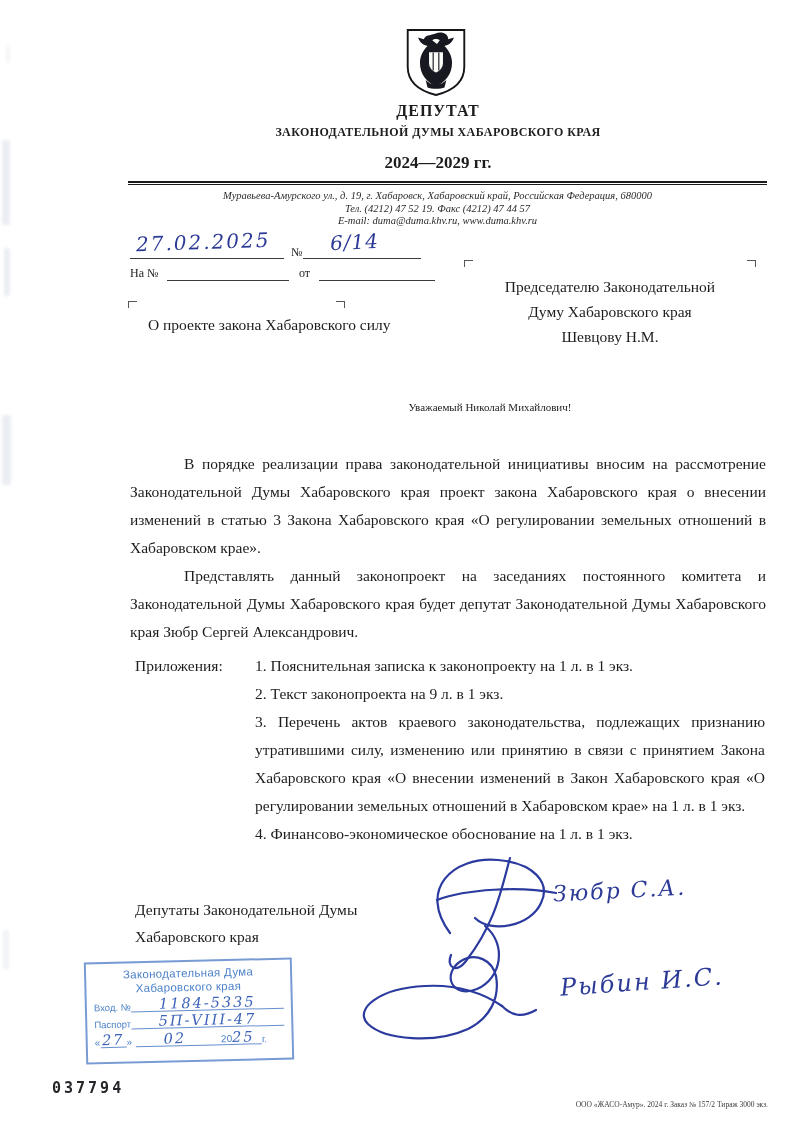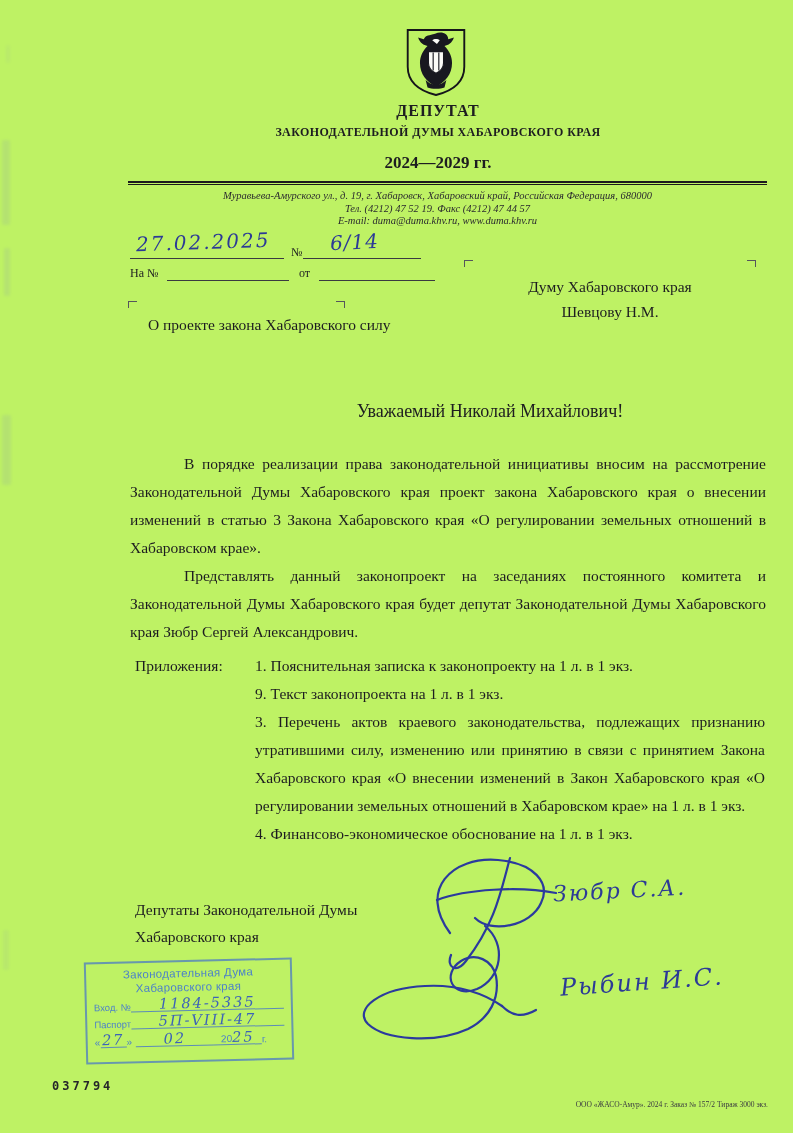--- a/index.html
+++ b/index.html
@@ -1,19 +1,19 @@
 <!DOCTYPE html>
 <html lang="ru"><head>
 <meta charset="utf-8">
 <style>
   * { margin:0; padding:0; box-sizing:border-box; }
   html,body { background:#e8e8e6; }
   .page {
     position:relative; width:793px; height:1133px; margin:0 auto;
-    background:#bef264; overflow:hidden;
+    background:#ffffff; overflow:hidden;
     font-family:"Liberation Serif", serif; color:#1d1d20;
   }
   
   .emblem { position:absolute; left:403px; top:27px; width:66px; height:70px; }
   .title-block { position:absolute; left:118px; top:102px; width:640px; text-align:center; }
   .title-line1 { font-weight:bold; font-size:16px; letter-spacing:1px; }
   .title-line2 { font-weight:bold; font-size:12px; letter-spacing:.4px; margin-top:5px; }
   .term { font-weight:bold; font-size:17px; margin-top:13px; }
   .double-rule { position:absolute; left:128px; top:181px; width:639px; height:4px;
     border-top:2.5px solid #1b1b1d; border-bottom:1px solid #1b1b1d; }
@@ -32,21 +32,21 @@
   .ot-line { position:absolute; left:319px; top:280px; width:116px; border-bottom:1px solid #3a3a40; }
   
   .corner { position:absolute; width:9px; height:7px; border-top:1px solid #55555c; }
   .corner.tl { border-left:1px solid #55555c; }
   .corner.tr { border-right:1px solid #55555c; }
   
   .addressee { position:absolute; left:450px; top:274px; width:320px; text-align:center;
     font-size:15.5px; line-height:25px; }
   .subject { position:absolute; left:148px; top:312px; width:250px; font-size:15.5px; line-height:25px; }
   
-  .salutation { position:absolute; left:190px; top:401px; width:600px; text-align:center; font-size:18px; }
+  .salutation { position:absolute; left:190px; top:401px; width:600px; text-align:center; font-size:11px; }
   .body-text { position:absolute; left:130px; top:450px; width:636px;
     font-size:15.5px; line-height:28px; text-align:justify; }
   .body-text p { text-indent:54px; margin:0; }
   
   .attachments { position:absolute; left:135px; top:652px; width:632px; display:flex;
     font-size:15.5px; line-height:28px; }
   .attachments .label { width:120px; flex:0 0 120px; }
   .attachments .items { width:510px; }
   .attachments .items .item { text-align:justify; }
   
@@ -60,21 +60,21 @@
     color:#4d82c8; padding:5px 7px 4px 7px; font-family:"Liberation Sans", sans-serif; }
   .stamp .org { text-align:center; font-size:11.5px; line-height:13.5px; letter-spacing:.3px; }
   .stamp .row { display:flex; align-items:flex-end; margin-top:3px; font-size:9.5px; }
   .stamp .row .fill { flex:1; border-bottom:1px solid rgba(75,122,198,.85); text-align:center; }
   .stamp .hand-val { font-family:"DejaVu Serif", serif; font-style:italic;
     color:#3c63b8; font-size:14.5px; letter-spacing:2px; line-height:13px; }
   .stamp .date-row { display:flex; align-items:flex-end; margin-top:4px; font-size:10px; }
   .stamp .date-row .seg { border-bottom:1px solid rgba(75,122,198,.85); text-align:center; }
   
   .form-number { position:absolute; left:52px; top:1079px; font-family:"DejaVu Sans Mono", monospace;
-    font-weight:bold; font-size:12px; letter-spacing:3px; color:#26262a;text-align:right; }
+    font-weight:bold; font-size:15px; letter-spacing:3px; color:#26262a;text-align:right; }
   .print-info { position:absolute; left:540px; top:1100px; width:228px; text-align:right;
     font-size:7.5px; color:#3a3a40; }
   
   .smudge { position:absolute; background:#8494b2; opacity:.16; filter:blur(1.5px); border-radius:2px; }
 </style>
 </head>
 <body>
 
 <div class="page">
 
@@ -116,39 +116,40 @@
   <div class="ref-number hand">6/14</div>
   <div class="ref-line2"></div>
   <div class="na-label">На №</div>
   <div class="na-line"></div>
   <div class="ot-label">от</div>
   <div class="ot-line"></div>
 
   <div class="corner tl" style="left:464px;top:260px;"></div>
   <div class="corner tr" style="left:747px;top:260px;"></div>
   <div class="addressee">
+    <div>Председателю Законодательной</div>
     <div>Думу Хабаровского края</div>
     <div>Шевцову Н.М.</div>
   </div>
 
   <div class="corner tl" style="left:128px;top:301px;"></div>
   <div class="corner tr" style="left:336px;top:301px;"></div>
   <div class="subject">О проекте закона Хабаровского силу</div>
 
   <div class="salutation">Уважаемый Николай Михайлович!</div>
   <div class="body-text">
     <p>В порядке реализации права законодательной инициативы вносим на рассмотрение Законодательной Думы Хабаровского края проект закона Хабаровского края о внесении изменений в статью 3 Закона Хабаровского края «О регулировании земельных отношений в Хабаровском крае».</p>
     <p>Представлять данный законопроект на заседаниях постоянного комитета и Законодательной Думы Хабаровского края будет депутат Законодательной Думы Хабаровского края Зюбр Сергей Александрович.</p>
   </div>
 
   <div class="attachments">
     <div class="label">Приложения:</div>
     <div class="items">
       <div class="item">1. Пояснительная записка к законопроекту на 1 л. в 1 экз.</div>
-      <div class="item">9. Текст законопроекта на 1 л. в 1 экз.</div>
+      <div class="item">2. Текст законопроекта на 9 л. в 1 экз.</div>
       <div class="item">3. Перечень актов краевого законодательства, подлежащих признанию утратившими силу, изменению или принятию в связи с принятием Закона Хабаровского края «О внесении изменений в Закон Хабаровского края «О регулировании земельных отношений в Хабаровском крае» на 1 л. в 1 экз.</div>
       <div class="item">4. Финансово-экономическое обоснование на 1 л. в 1 экз.</div>
     </div>
   </div>
 
   <div class="signer-title">Депутаты Законодательной Думы Хабаровского края</div>
 
   <svg class="sig-svg" viewBox="0 0 420 205">
     <g fill="none" stroke="#2b3a9e" stroke-width="2.2" stroke-linecap="round">
 

